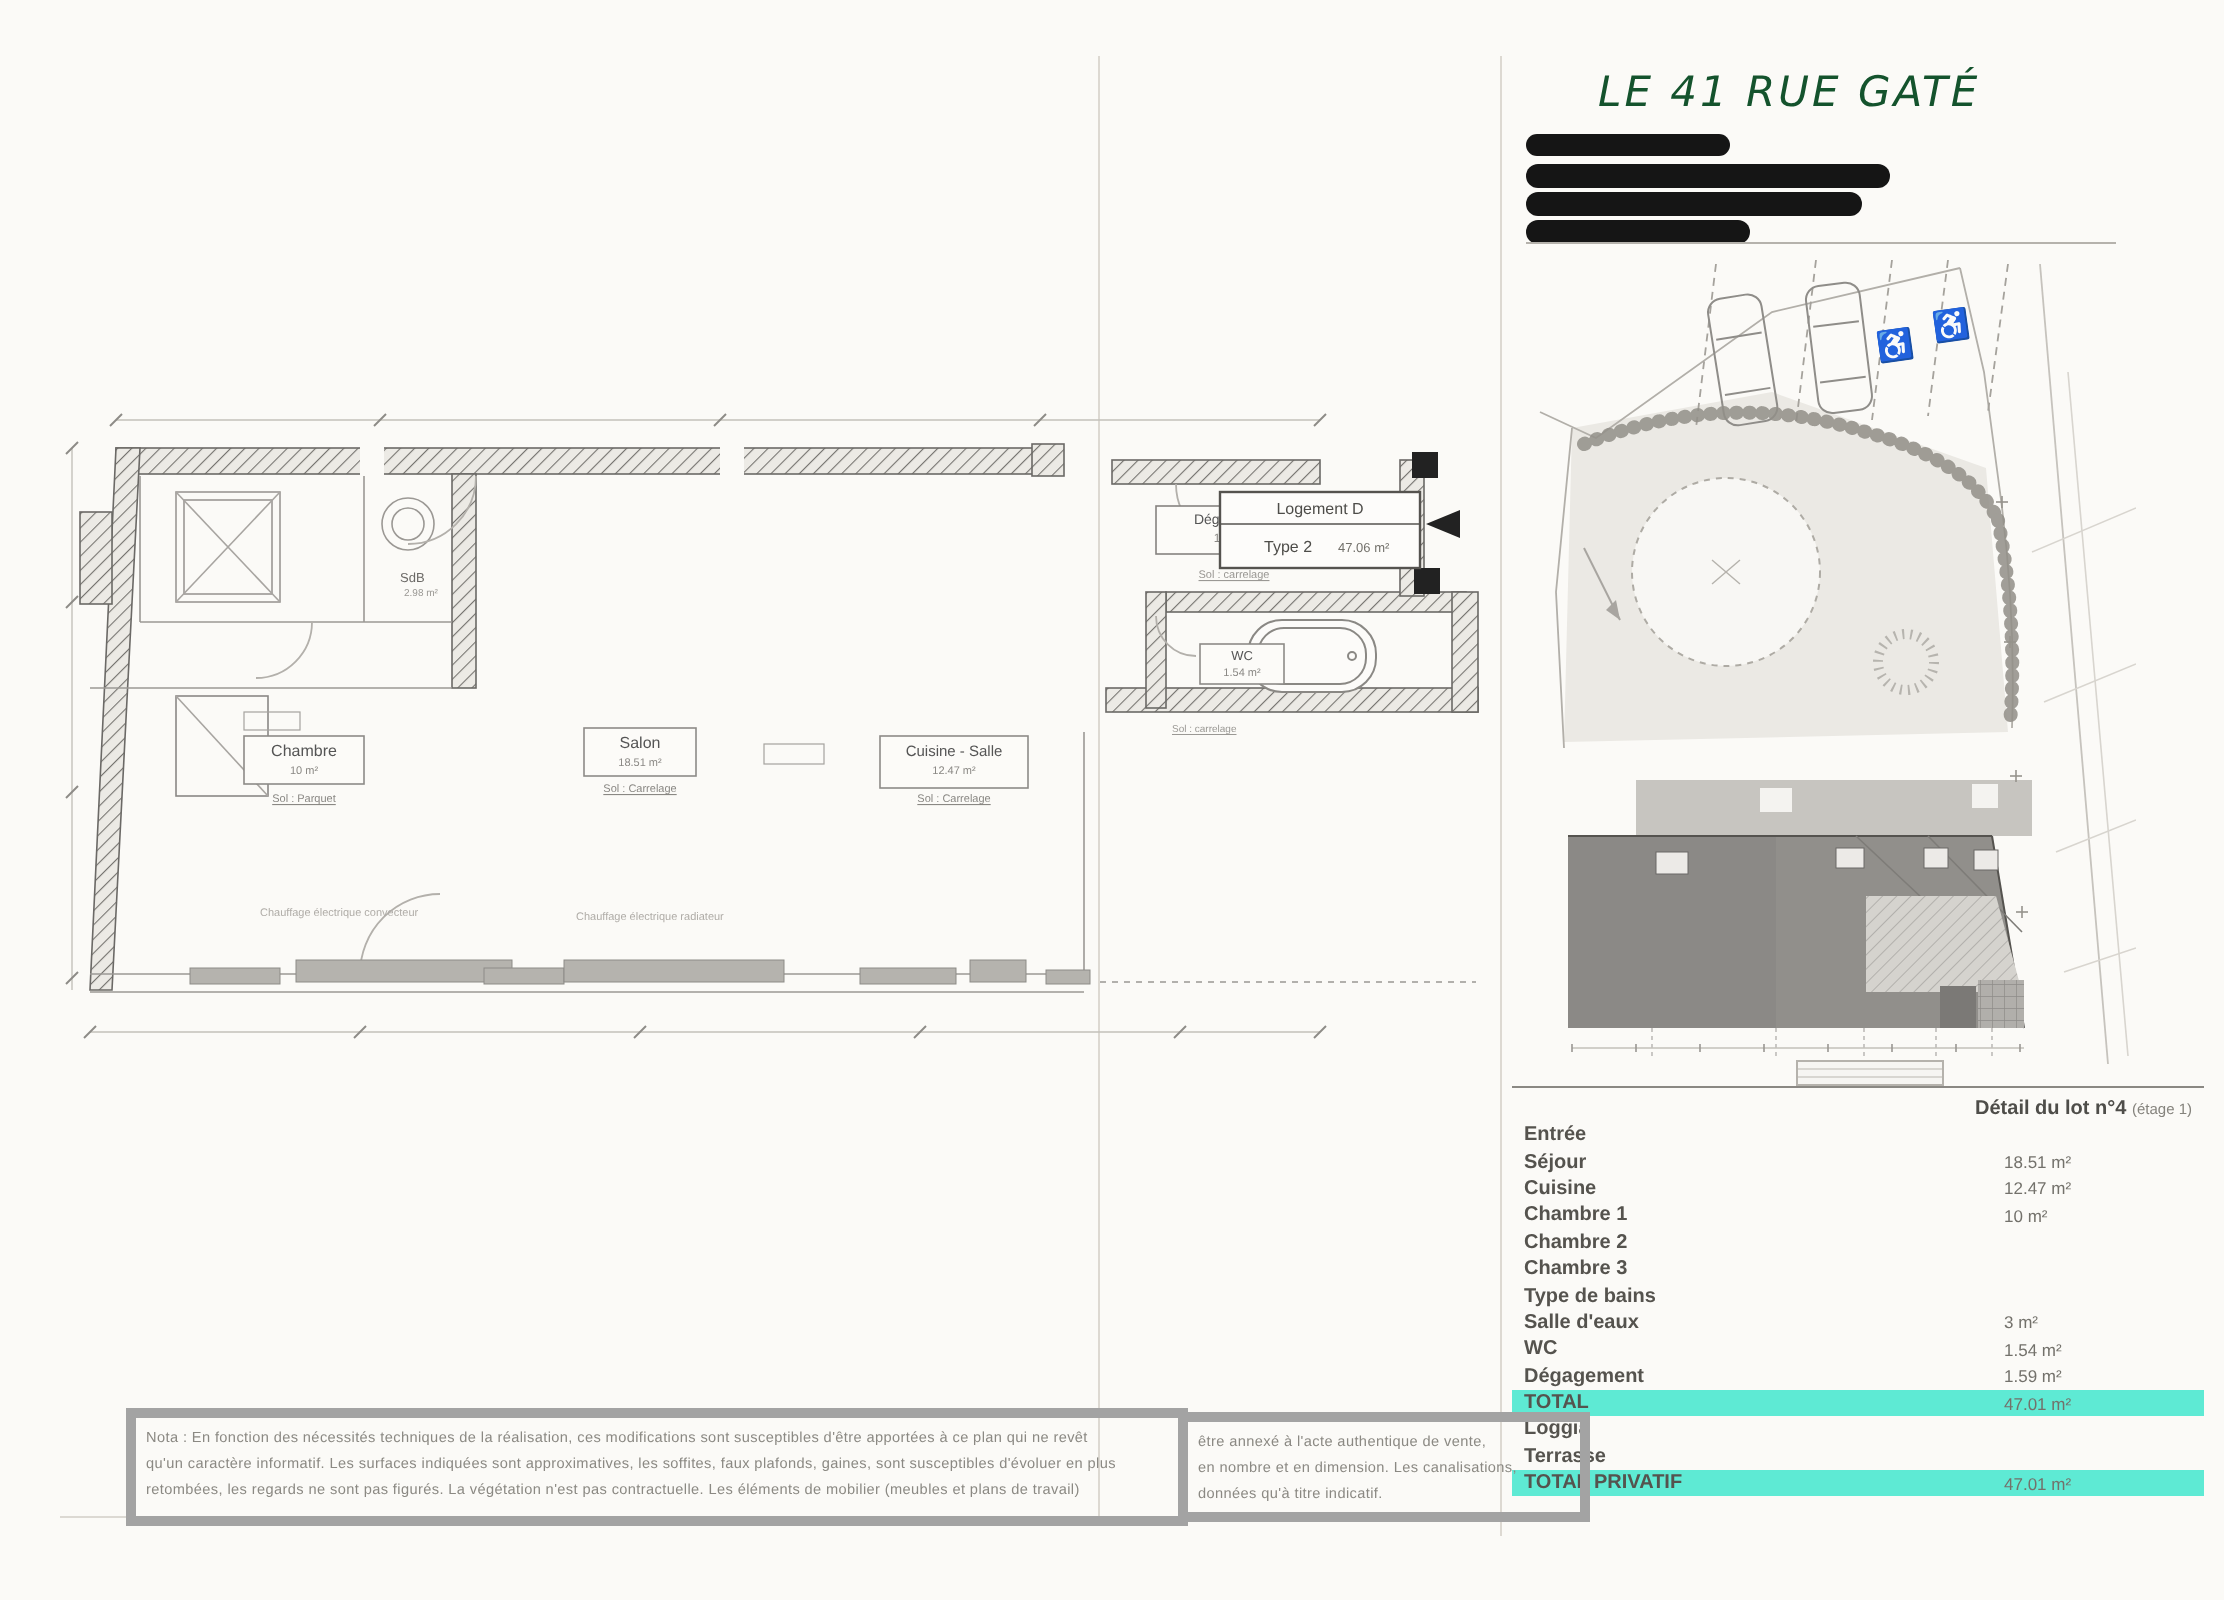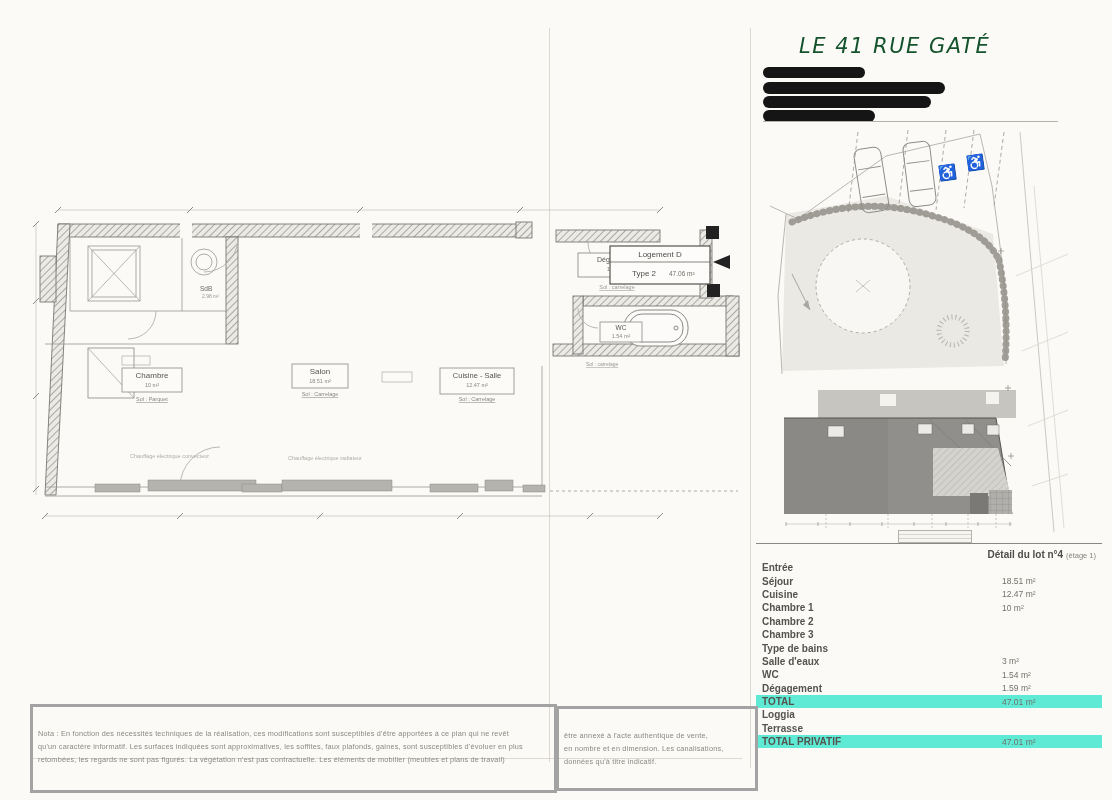--- a/index.html
+++ b/index.html
@@ -16,22 +16,22 @@
   .redact{position:absolute;background:#151515;border-radius:6px;height:11px;}
   
   #detail-table{left:756px;top:543px;width:346px;border-top:1px solid #8a8883;padding-top:3px;}
   #detail-head{font-size:10px;font-weight:bold;color:#4e4d49;padding:2px 6px 1px;text-align:right;}
   #detail-head .suffix{font-weight:normal;font-size:7.5px;color:#85837d;}
   .trow{display:flex;align-items:center;height:13.4px;padding:0 6px;}
   .trow .tlabel{width:240px;font-size:10px;font-weight:bold;color:#55534e;}
   .trow .tvalue{flex:1;font-size:8.5px;color:#73716b;}
   .trow.hl{background:#5eead4;}
   
-  .notebox{border:3px solid #a3a3a3;color:#8b8983;font-size:7.3px;line-height:13px;
-           padding:20px 5px;letter-spacing:.2px;overflow:hidden;}
+  .notebox{border:5px solid #a3a3a3;color:#8b8983;font-size:7.3px;line-height:13px;
+           padding:3px 5px;letter-spacing:.2px;overflow:hidden;margin-left:33px;}
   
   #siteplan-caption{left:898px;top:530px;width:72px;height:11px;border:1px solid #b5b2ac;
     background:repeating-linear-gradient(0deg,#f6f5f2 0 3px,#d8d6d1 3px 4px);}
   svg text{font-family:"Liberation Sans",sans-serif;}
 </style>
 </head>
 <body>
 <div id="canvas">
 
 <div class="vline" style="left:549px;top:28px;height:734px;"></div>

